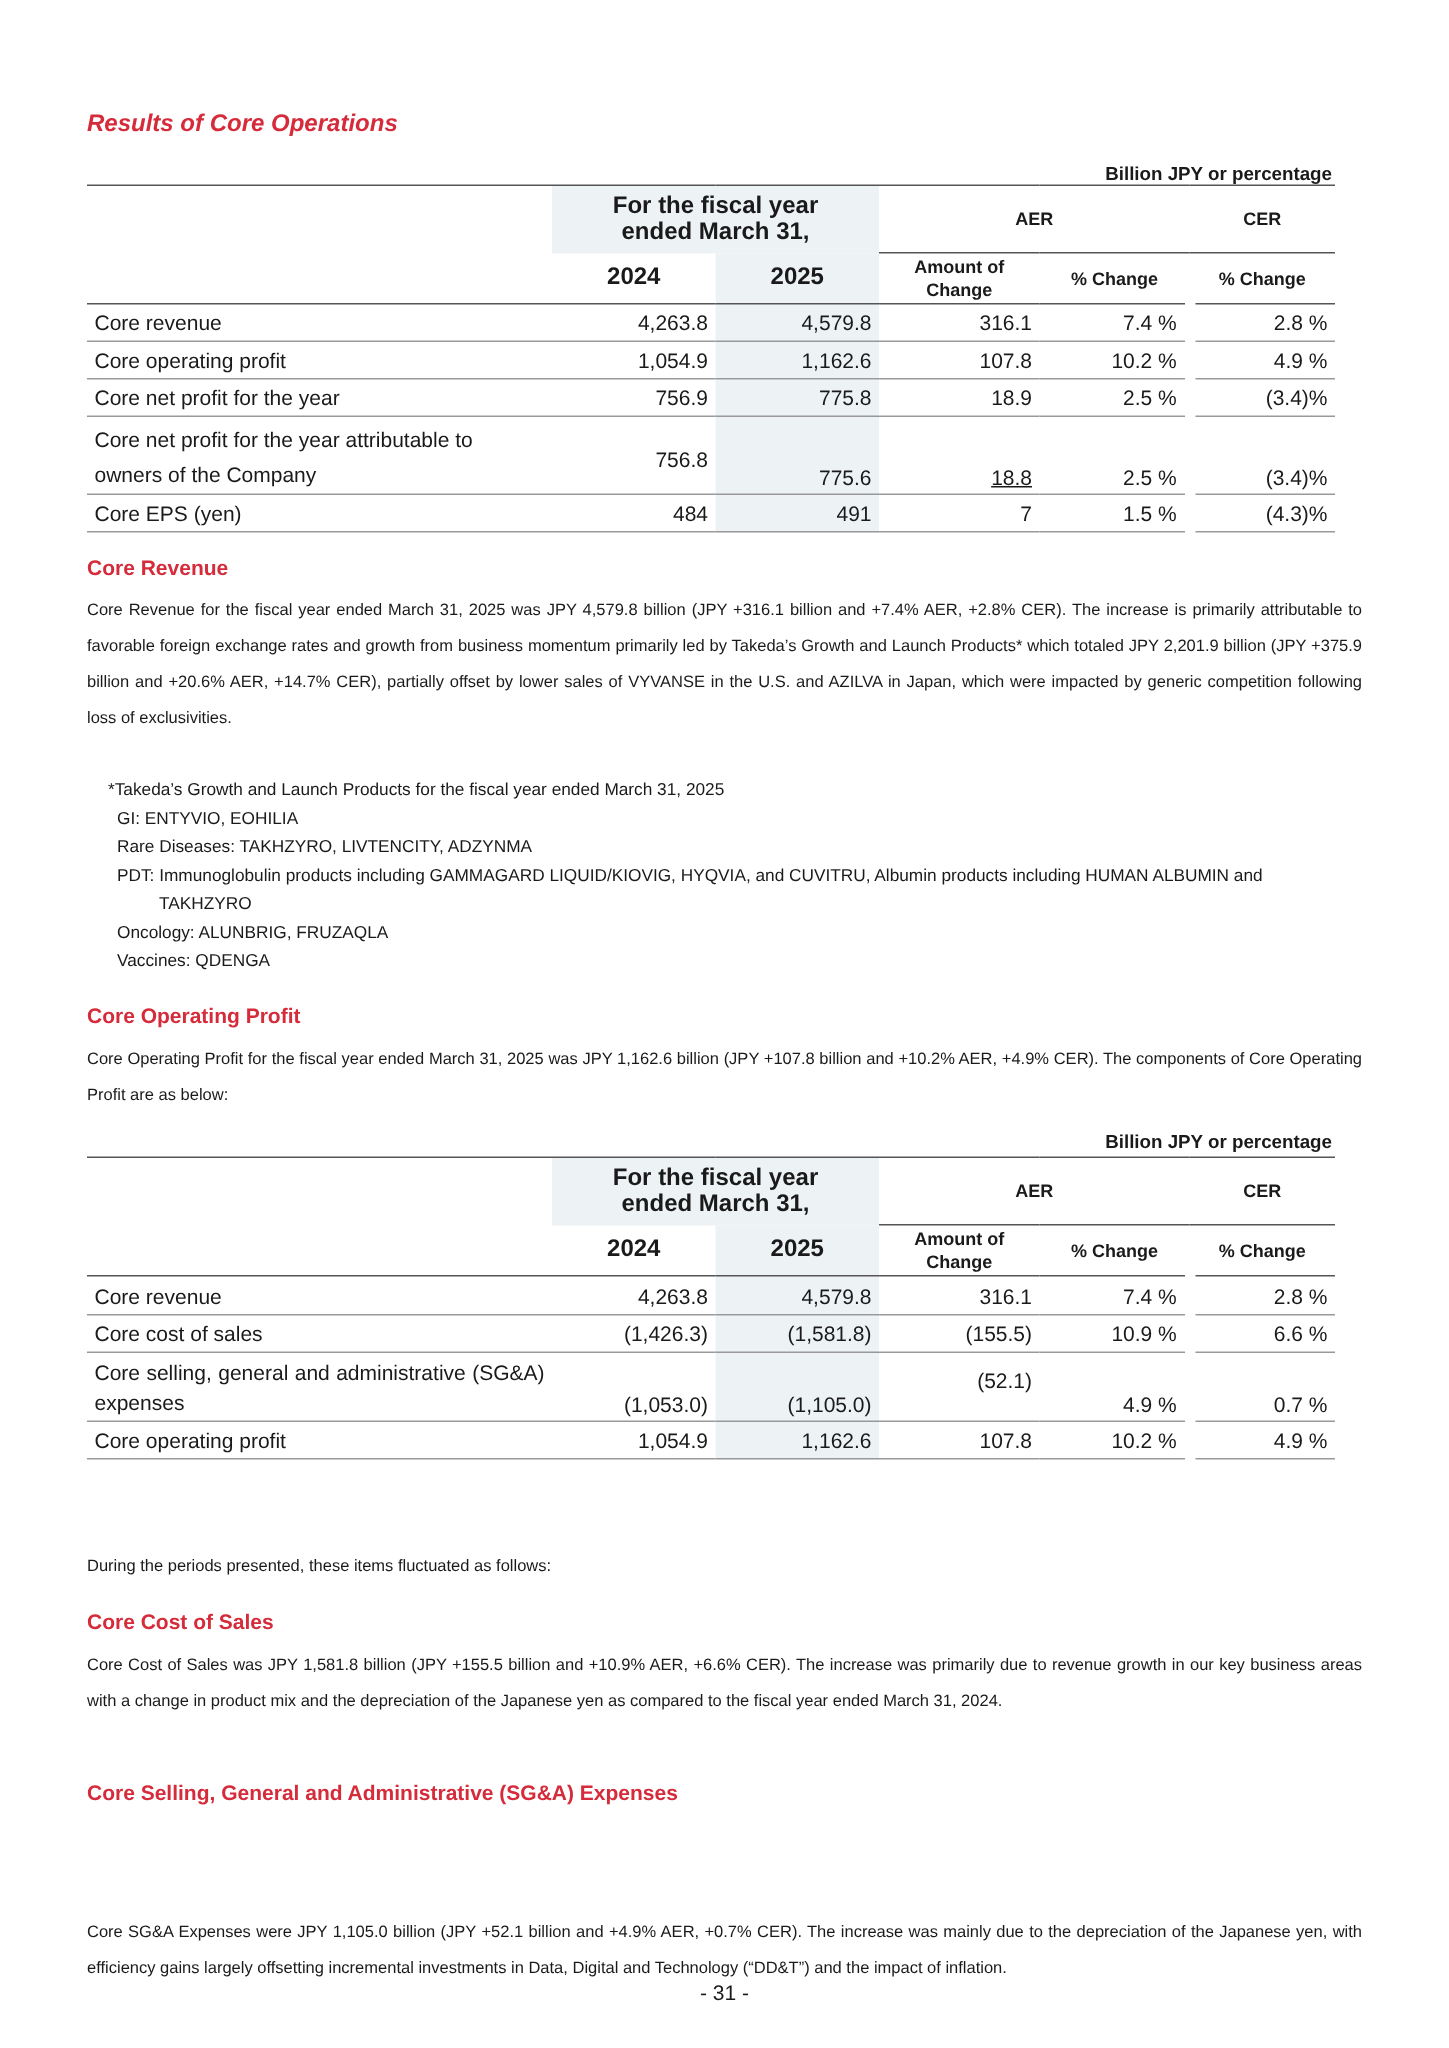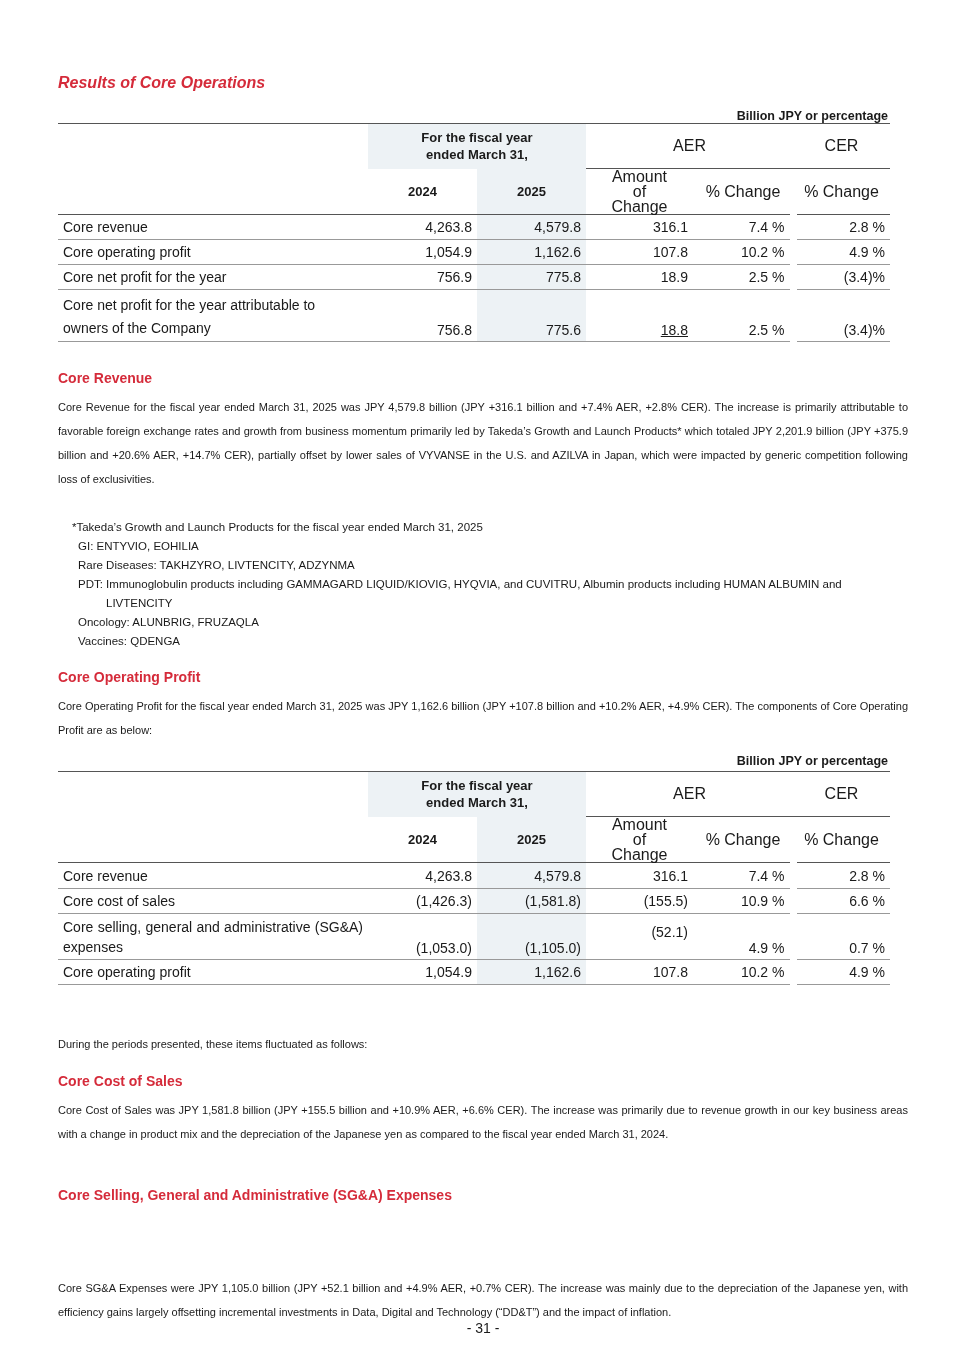--- a/index.html
+++ b/index.html
@@ -12,22 +12,22 @@
       position: absolute; left: 58px; top: 74px;
       color: #d52b3a; font-weight: bold; font-style: italic; font-size: 16px;
     }
     .units {
       position: absolute; right: 78px; font-weight: bold; font-size: 12.5px; color: #1a1a1a;
     }
     table.fin {
       position: absolute; left: 58px; width: 832px; border-collapse: collapse;
       font-size: 14px; table-layout: fixed;
     }
-    table.fin th { font-size: 16px; font-weight: normal; }
-    table.fin .thb { font-weight: bold; font-size: 13px; }
+    table.fin th { font-size: 12px; font-weight: bold; }
+    table.fin .thb { font-weight: bold; font-size: 16px; }
     table.fin td, table.fin th { padding: 0 5px; }
     .rule-top { border-top: 1.5px solid #555; }
     .rule-bot { border-bottom: 1.5px solid #555; }
     .shade { background: #edf2f5; }
     .num { text-align: right; }
     .lbl { text-align: left; }
     .center { text-align: center; }
     td.gapL { border-left: 7px solid #fff; }
     .subline { border-bottom: 1.5px solid #555; }
     .row td { border-bottom: 1.5px solid #999; }
@@ -92,38 +92,46 @@
   <tr class="row" style="height:25px;">
     <td class="lbl">Core net profit for the year</td>
     <td class="num">756.9</td>
     <td class="num shade">775.8</td>
     <td class="num">18.9</td>
     <td class="num">2.5 %</td>
     <td class="num gapL">(3.4)%</td>
   </tr>
   <tr class="row" style="height:52px;">
     <td class="lbl" style="line-height:23px;padding-top:2px;">Core net profit for the year attributable to owners of the Company</td>
-    <td class="num" style="vertical-align:bottom;padding-bottom:3px;">756.8</td>
+    <td class="num" style="vertical-align:bottom;padding-bottom:15px;">756.8</td>
     <td class="num shade" style="vertical-align:bottom;padding-bottom:3px;">775.6</td>
     <td class="num" style="vertical-align:bottom;padding-bottom:3px;text-decoration:underline;">18.8</td>
     <td class="num" style="vertical-align:bottom;padding-bottom:3px;">2.5 %</td>
     <td class="num gapL" style="vertical-align:bottom;padding-bottom:3px;">(3.4)%</td>
+  </tr>
+  <tr class="row" style="height:25px;">
+    <td class="lbl">Core EPS (yen)</td>
+    <td class="num">484</td>
+    <td class="num shade">491</td>
+    <td class="num">7</td>
+    <td class="num">1.5 %</td>
+    <td class="num gapL">(4.3)%</td>
   </tr>
 </tbody>
   </table>
 
 <div class="h2" style="top:370px;">Core Revenue</div>
 <div class="para" style="top:395px;">Core Revenue for the fiscal year ended March 31, 2025 was JPY 4,579.8 billion (JPY +316.1 billion and +7.4% AER, +2.8% CER). The increase is primarily attributable to favorable foreign exchange rates and growth from business momentum primarily led by Takeda’s Growth and Launch Products* which totaled JPY 2,201.9 billion (JPY +375.9 billion and +20.6% AER, +14.7% CER), partially offset by lower sales of VYVANSE in the U.S. and AZILVA in Japan, which were impacted by generic competition following loss of exclusivities.</div>
 
 <div class="notes" style="top:518px;">
   <div>*Takeda’s Growth and Launch Products for the fiscal year ended March 31, 2025</div>
   <div class="ind">GI:  ENTYVIO, EOHILIA</div>
   <div class="ind">Rare Diseases:  TAKHZYRO, LIVTENCITY, ADZYNMA</div>
   <div class="ind">PDT: Immunoglobulin products including GAMMAGARD LIQUID/KIOVIG, HYQVIA, and CUVITRU, Albumin products including HUMAN ALBUMIN and</div>
-  <div class="ind2">LIVTENCITY</div>
+  <div class="ind2">TAKHZYRO</div>
   <div class="ind">Oncology:  ALUNBRIG, FRUZAQLA</div>
   <div class="ind">Vaccines:  QDENGA</div>
 </div>
 
 <div class="h2" style="top:669px;">Core Operating Profit</div>
 <div class="para" style="top:694px;">Core Operating Profit for the fiscal year ended March 31, 2025 was JPY 1,162.6 billion (JPY +107.8 billion and +10.2% AER, +4.9% CER). The components of Core Operating Profit are as below:</div>
 
 <div class="units" style="top:754px;">Billion JPY or percentage</div>
 <table class="fin" style="top:771px;">
   <colgroup>

